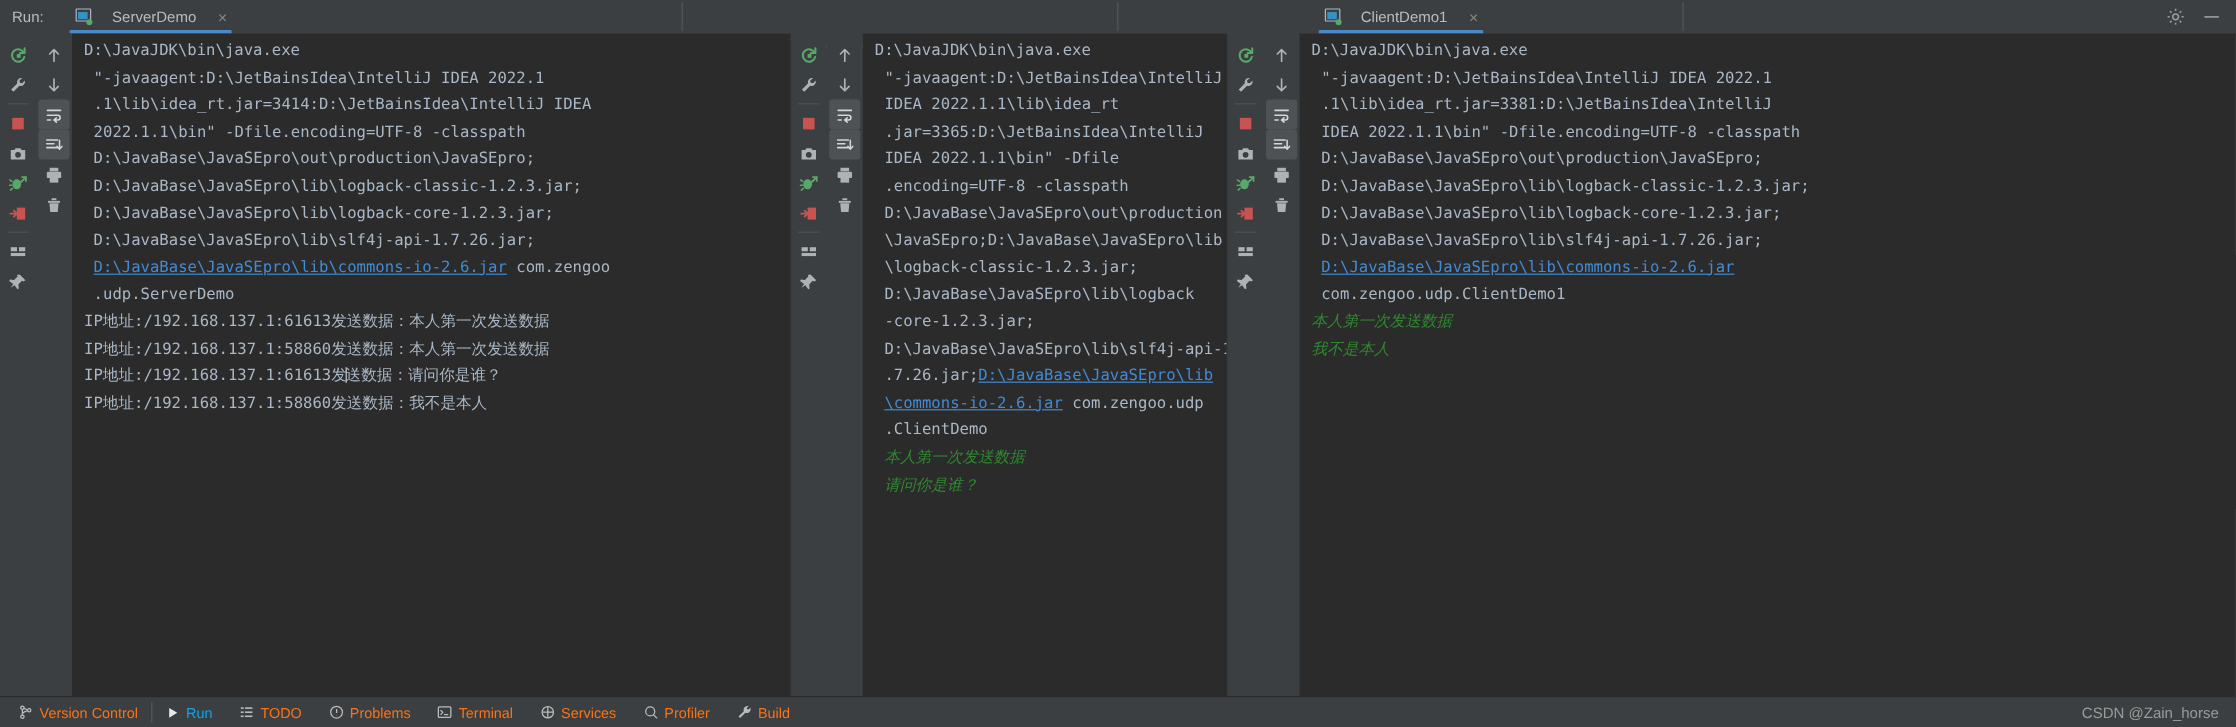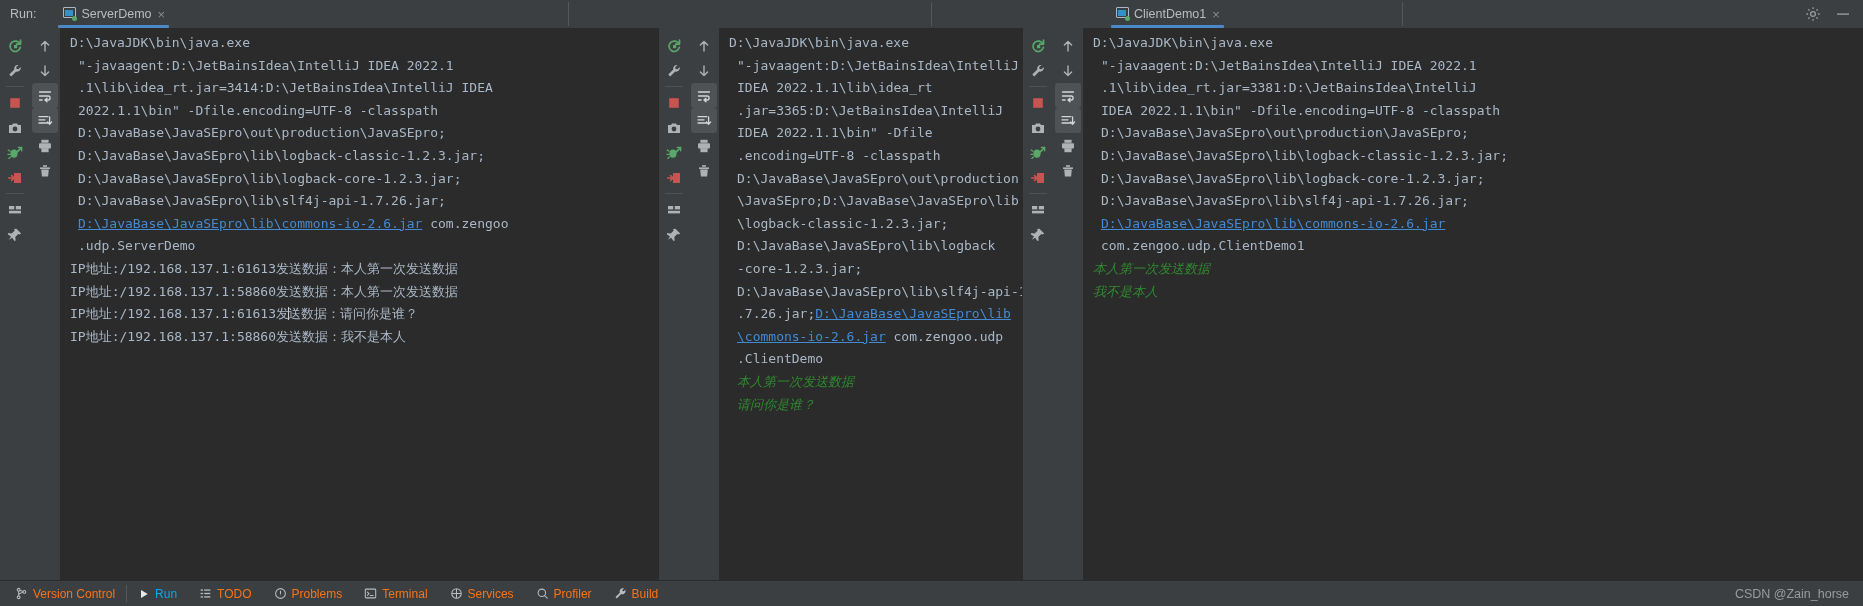--- a/index.html
+++ b/index.html
@@ -29,21 +29,21 @@
     display: flex; align-items: center;
     padding: 0 14px 0 10px;
     white-space: nowrap;
   }
   .tabgroup {
     display: flex; align-items: stretch;
     position: relative;
   }
   .tab {
     display: flex; align-items: center;
-    gap: 4px;
+    gap: 16px;
     padding: 0 12px 0 12px;
     position: relative;
     color: #bbbbbb; font-size: 12.5px;
     cursor: default;
     white-space: nowrap;
     justify-content: flex-end;
   }
   .tab.active::after {
     content: "";
     position: absolute;

